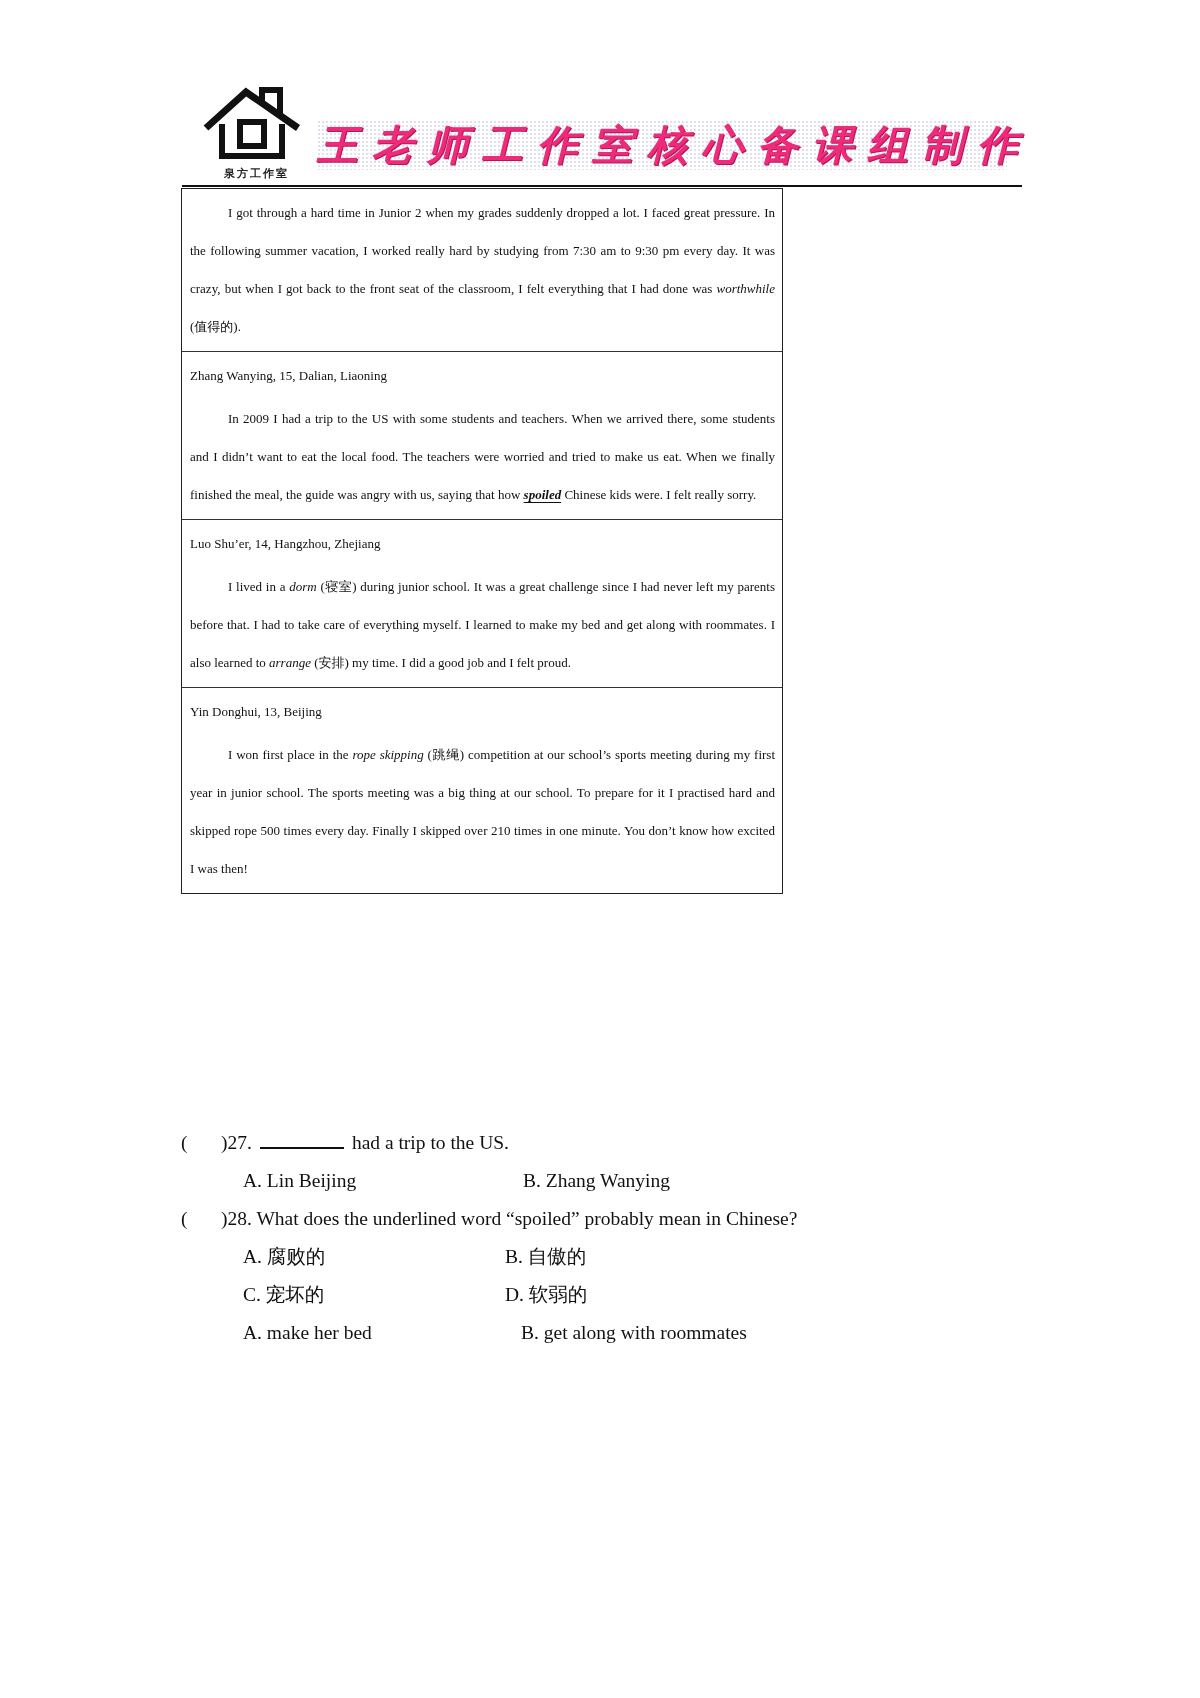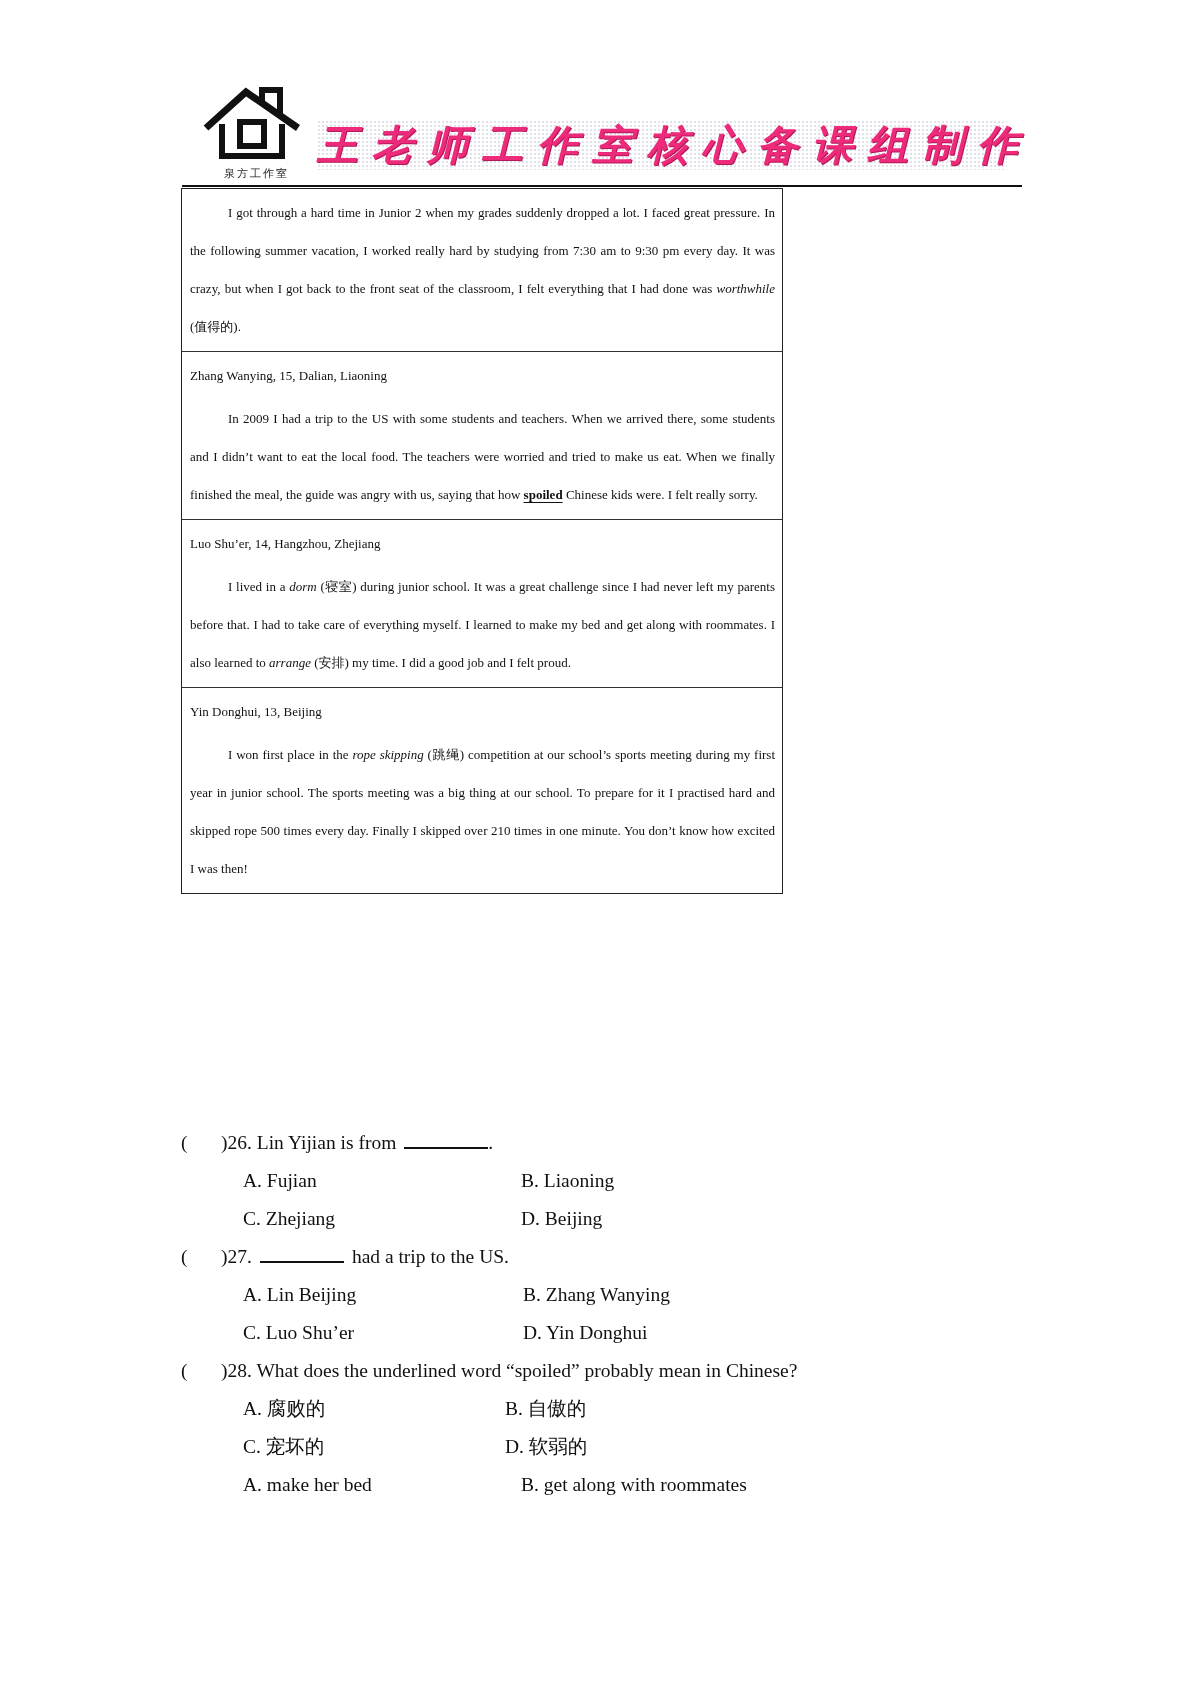--- a/index.html
+++ b/index.html
@@ -1,38 +1,38 @@
 <!DOCTYPE html>
 <html><head>
 <meta charset="utf-8">
 <style>
   html, body { margin: 0; padding: 0; background: #ffffff; }
   body { width: 1200px; height: 1698px; position: relative; overflow: hidden;
          font-family: "Liberation Serif", "DejaVu Serif", serif; color: #111; }
   .header { position: absolute; left: 182px; top: 84px; width: 840px; height: 102px; }
   .logo { position: absolute; left: 18px; top: 0; width: 104px; height: 100px; }
   .logo svg { display: block; }
-  .logo-caption { position: absolute; left: 24px; top: 82px; font-size: 11px; font-weight: normal;
+  .logo-caption { position: absolute; left: 24px; top: 82px; font-size: 11px; font-weight: bold;
                   letter-spacing: 2px; color: #222; font-family: "DejaVu Sans", sans-serif; }
   .banner { position: absolute; left: 135px; top: 36px; height: 50px; width: 690px;
             background-image: radial-gradient(rgba(200,200,220,0.55) 0.8px, transparent 1px);
             background-size: 4px 4px; }
   .banner-text { position: absolute; left: 0; top: 0; line-height: 50px; font-size: 41px; font-weight: bold;
                  letter-spacing: 14px; color: #ee2a7b; text-shadow: 1px 1px 0 #b01858;
                  font-family: "DejaVu Sans", sans-serif; font-style: italic; white-space: nowrap; }
   .header-rule { position: absolute; left: 182px; top: 185px; width: 840px; height: 2px; background: #111; }
 
   .passage-table { position: absolute; left: 181px; top: 188px; width: 600px; border: 1.5px solid #222;
                    border-collapse: collapse; }
   .cell { border-top: 1.5px solid #333; padding: 0 2px 0 3px; }
   .cell:first-child { border-top: none; }
   .cell p { margin: 5px; font-size: 13px; line-height: 38px; text-align: justify; text-align-last: left; }
   .cell p.indent { text-indent: 38px; }
   .cell p.byline { text-align: right; }
-  .u-bold { font-weight: bold; text-decoration: underline; text-underline-offset: 3px; }
+  .u-bold { font-weight: bold; text-decoration: underline; text-underline-offset: 3px; font-style: italic; }
 
   .questions { position: absolute; left: 181px; top: 1124px; width: 820px; font-size: 19.5px; }
   .q-stem { height: 38px; line-height: 38px; white-space: nowrap; position: relative; }
   .paren { display: inline-block; width: 40px; }
   .blank { display: inline-block; width: 84px; border-bottom: 2px solid #111; height: 20px; vertical-align: baseline; margin: 0 8px; }
   .opt-row { height: 38px; line-height: 38px; position: relative; white-space: nowrap; }
   .opt { position: absolute; top: 0; }
   .opt.left { left: 62px; }
   .opt.right-a { left: 340px; }
   .opt.right-b { left: 324px; }
@@ -70,39 +70,24 @@
       <p class="indent"><span>I lived in a </span><span style="font-style: italic;">dorm</span><span> (寝室) during junior school. It was a great challenge since I had never left my parents before that. I had to take care of everything myself. I learned to make my bed and get along with roommates. I also learned to </span><span style="font-style: italic;">arrange</span><span> (安排) my time. I did a good job and I felt proud.</span></p>
     </div>
     <div class="cell">
       <p class="byline">Yin Donghui, 13, Beijing</p>
       <p class="indent"><span>I won first place in the </span><span style="font-style: italic;">rope skipping</span><span> (跳绳) competition at our school’s sports meeting during my first year in junior school. The sports meeting was a big thing at our school. To prepare for it I practised hard and skipped rope 500 times every day. Finally I skipped over 210 times in one minute. You don’t know how excited I was then!</span></p>
     </div>
   </div>
 
 <div class="questions" id="questions">
     <div>
-      <div class="q-stem"><span class="paren">(</span><span>)26. Lin Yijian is from</span><span class="blank" style="margin-right: 0px;"></span><span>.</span></div>
-      <div class="opt-row">
-        <span class="opt left">A. Fujian</span>
-        <span class="opt right-a">B. Liaoning</span>
-      </div>
-      <div class="opt-row">
-        <span class="opt left">C. Zhejiang</span>
-        <span class="opt right-a">D. Beijing</span>
-      </div>
-    </div>
-    <div>
       <div class="q-stem"><span class="paren">(</span><span>)27.</span><span class="blank"></span><span>had a trip to the US.</span></div>
       <div class="opt-row">
         <span class="opt left">A. Lin Beijing</span>
         <span class="opt right-c">B. Zhang Wanying</span>
-      </div>
-      <div class="opt-row">
-        <span class="opt left">C. Luo Shu’er</span>
-        <span class="opt right-c">D. Yin Donghui</span>
       </div>
     </div>
     <div>
       <div class="q-stem"><span class="paren">(</span><span>)28. What does the underlined word “spoiled” probably mean in Chinese?</span></div>
       <div class="opt-row">
         <span class="opt left">A.  腐败的</span>
         <span class="opt right-b">B.  自傲的</span>
       </div>
       <div class="opt-row">
         <span class="opt left">C.  宠坏的</span>

